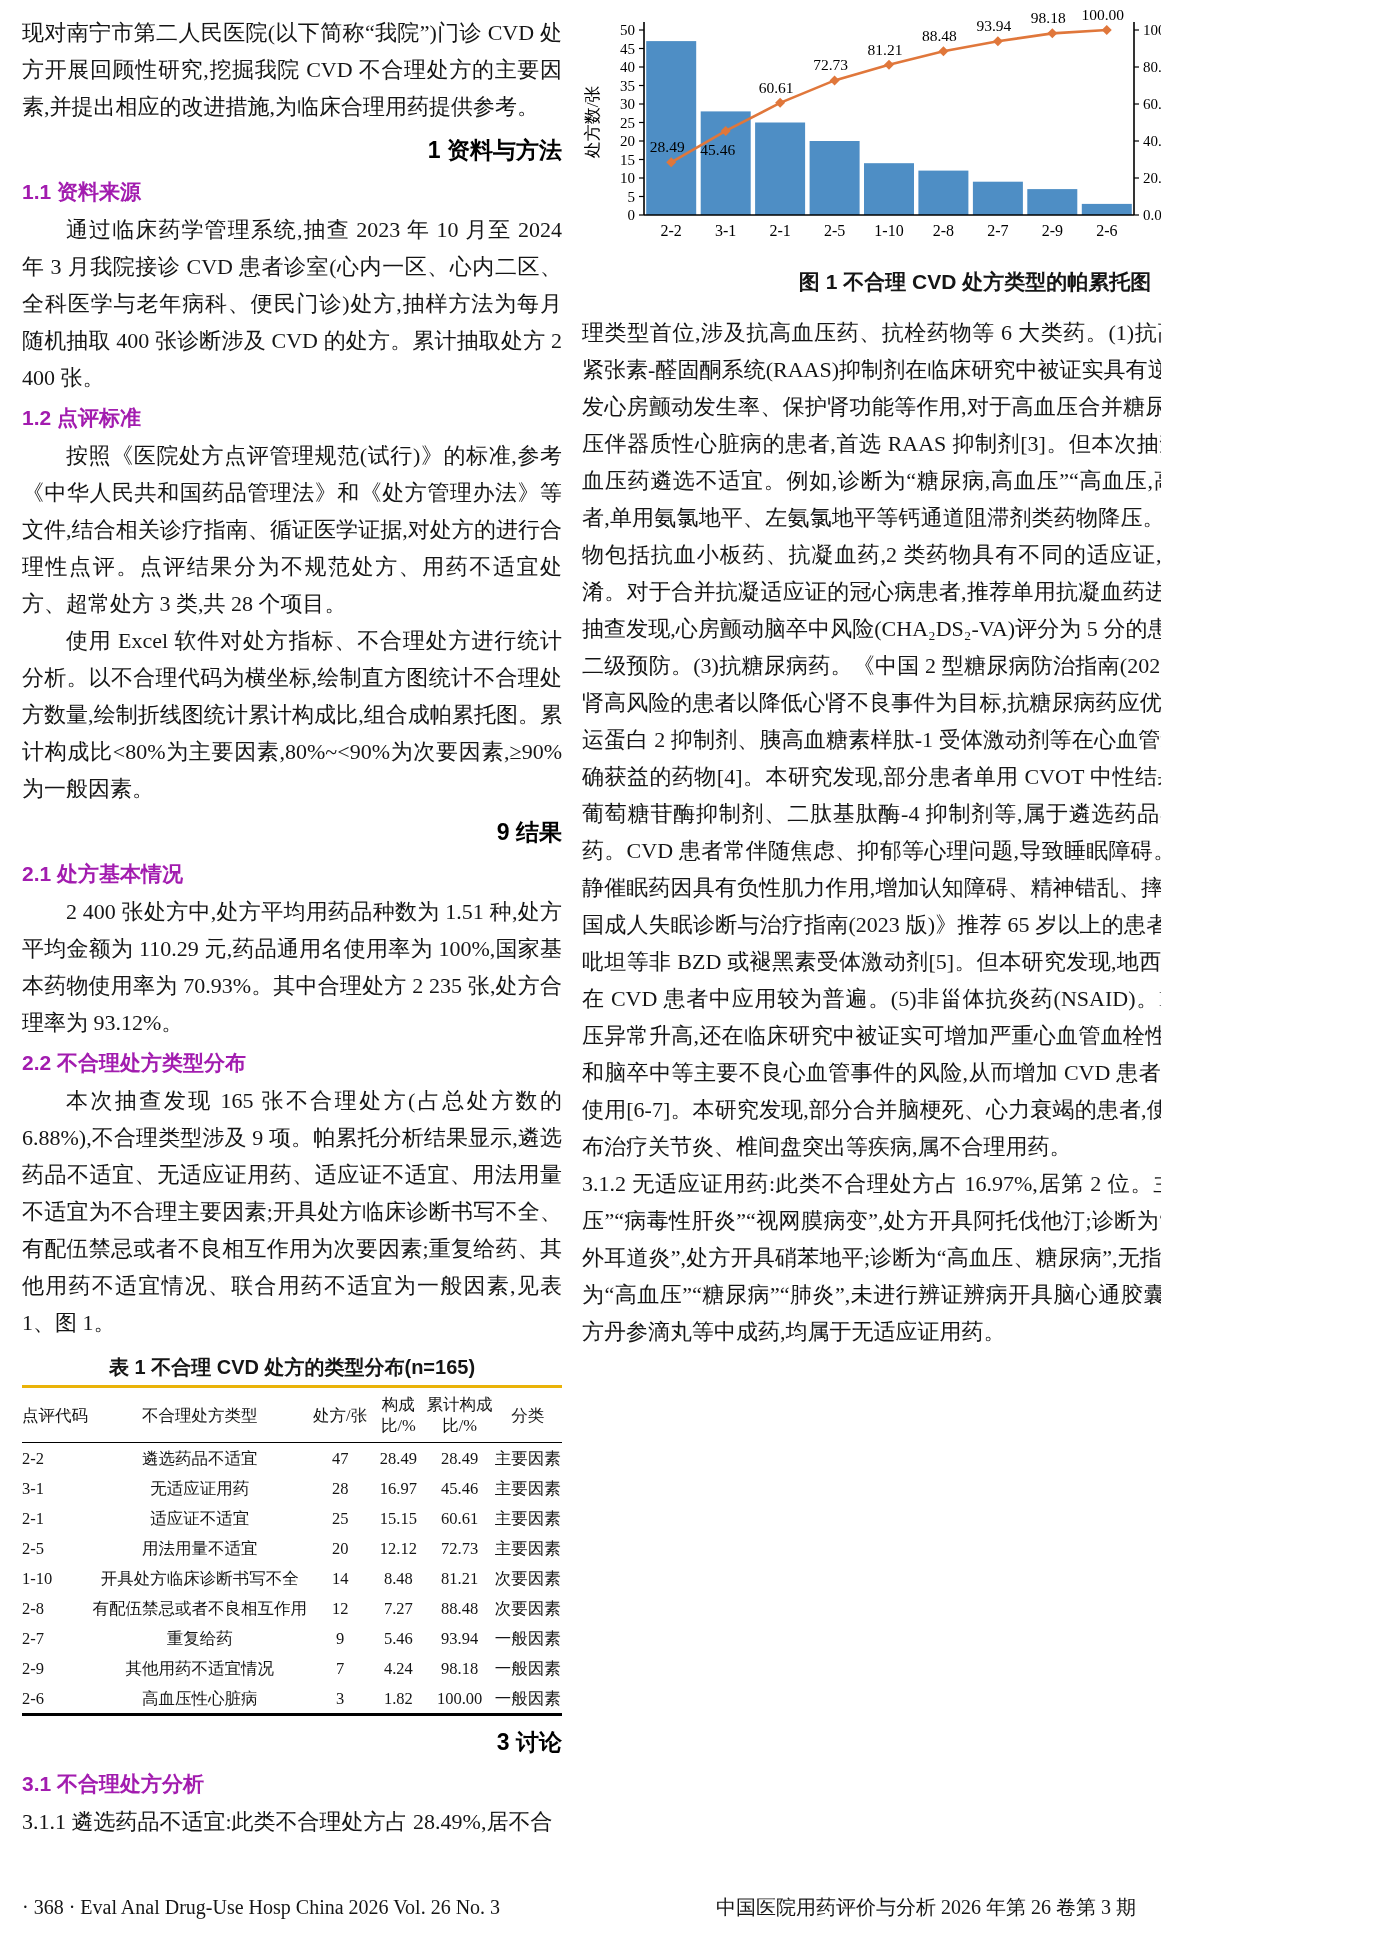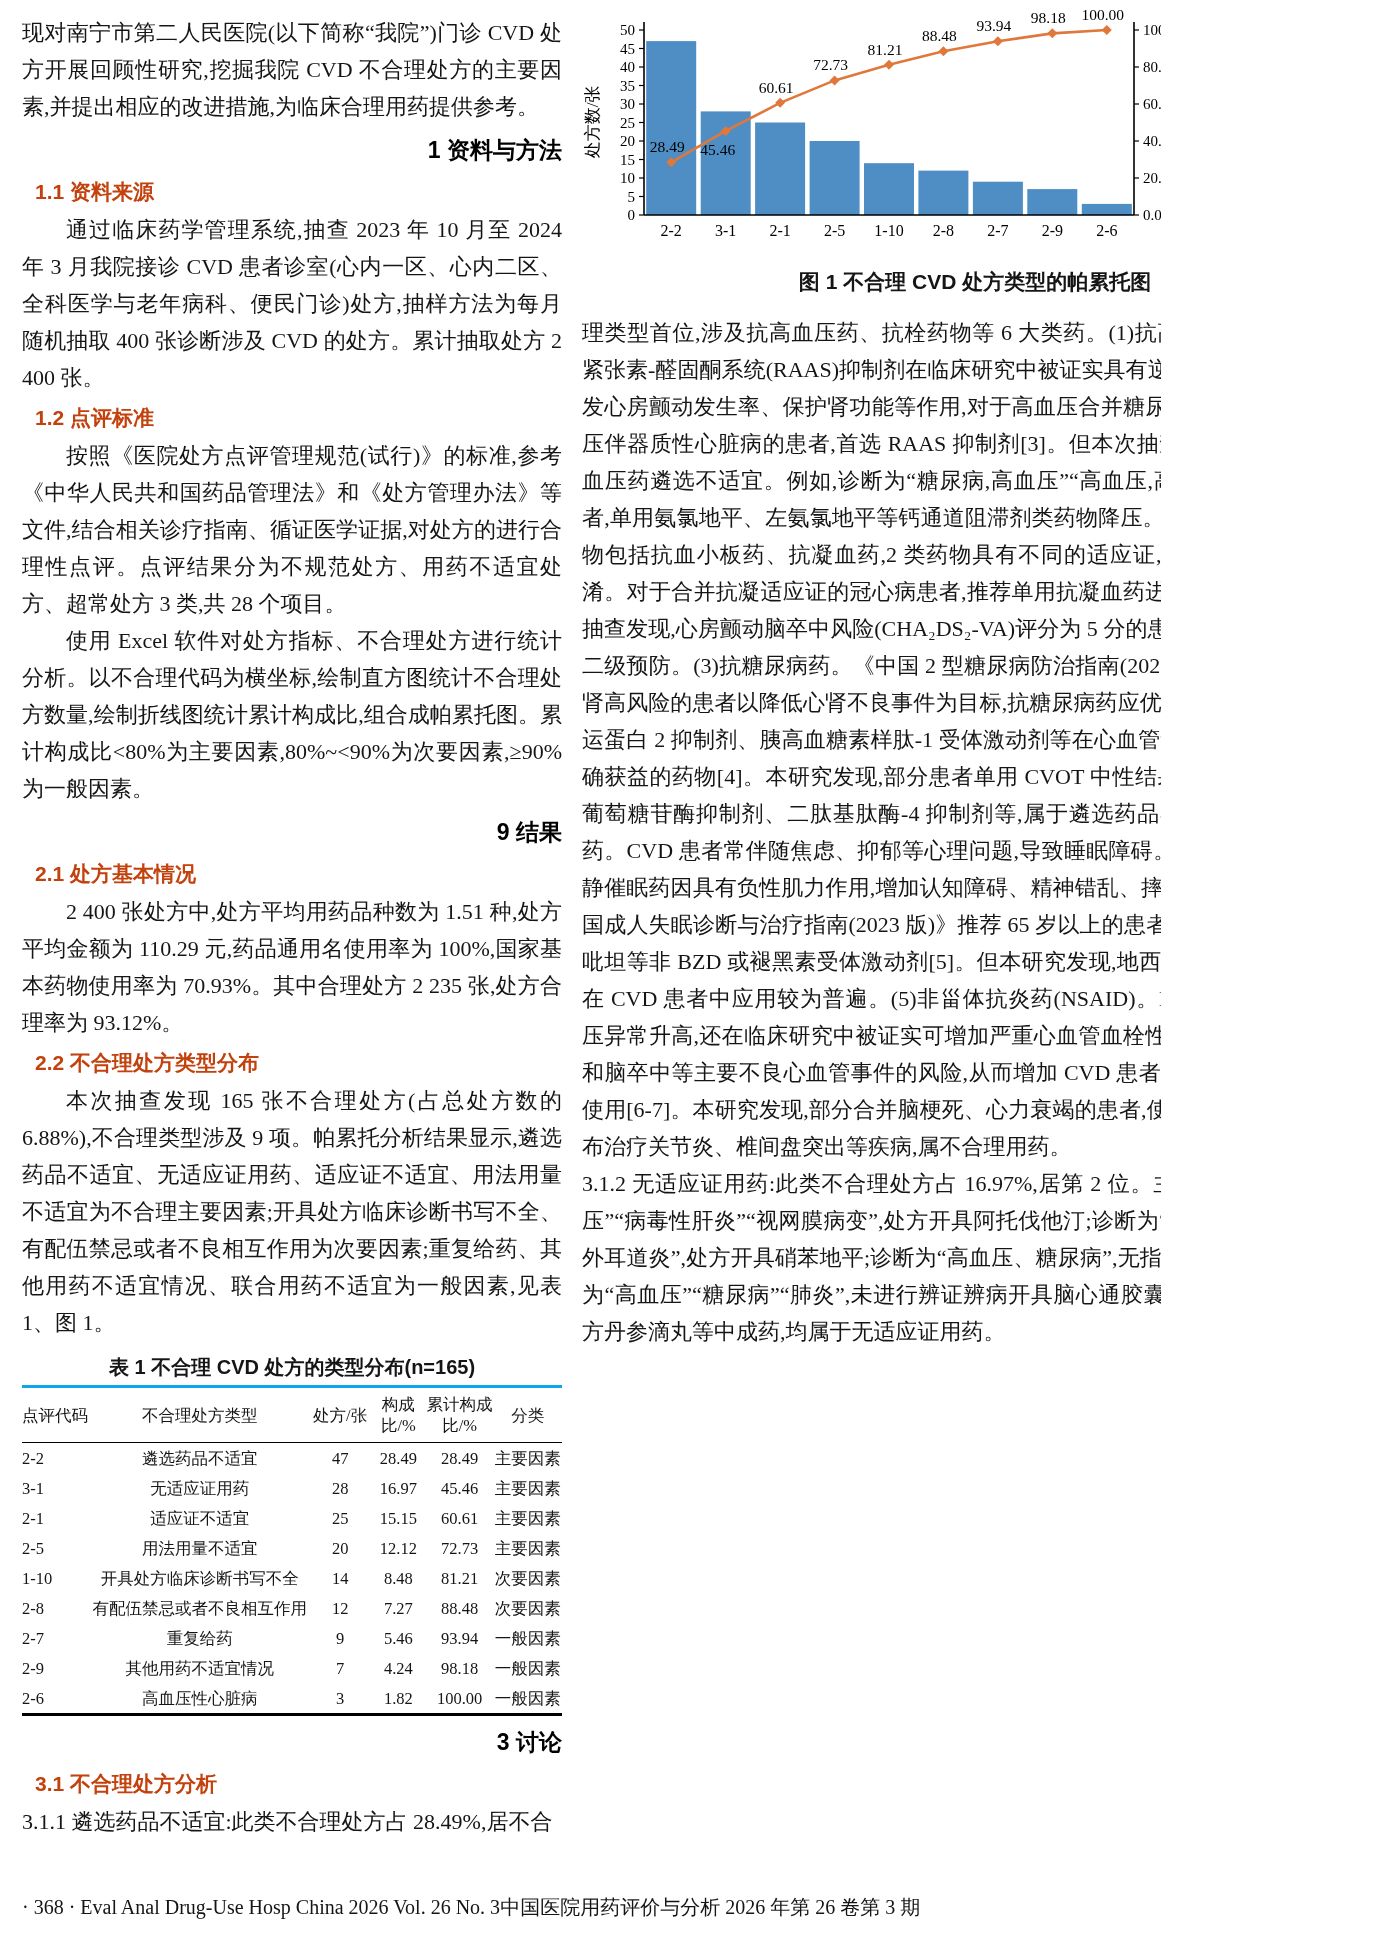--- a/index.html
+++ b/index.html
@@ -3,36 +3,36 @@
 <meta charset="utf-8">
 <style>
   html,body{margin:0;padding:0;background:#ffffff;}
   .page{position:relative;width:1161px;height:1940px;background:#ffffff;color:#151515;overflow:hidden;}
   .col{position:absolute;top:14px;}
   .col.left{left:22px;width:540px;}
   .col.right{left:582px;width:786px;top:10px;}
   p.body{margin:0;font:22px/37px "Liberation Serif","DejaVu Serif",serif;text-align:justify;}
   p.ind{text-indent:2em;}
   h1{font:bold 23px/40px "Liberation Sans","DejaVu Sans",sans-serif;margin:5px 0 3px;color:#000;text-align:right;}
-  h2{font:bold 21px/37px "Liberation Sans","DejaVu Sans",sans-serif;margin:3px 13px 1px;color:#c2410c;}
+  h2{font:bold 21px/37px "Liberation Sans","DejaVu Sans",sans-serif;margin:3px 0 1px;color:#a21caf;}
   .tbl-caption{font:bold 20px/36px "Liberation Sans","DejaVu Sans",sans-serif;text-align:center;margin-top:8px;}
-  table.dist{border-collapse:collapse;width:540px;border-top:3px solid #0ea5e9;border-bottom:3px solid #000;
+  table.dist{border-collapse:collapse;width:540px;border-top:3px solid #eab308;border-bottom:3px solid #000;
     font:16.5px/21px "Liberation Serif","DejaVu Serif",serif;margin-bottom:6px;}
   table.dist th{font-weight:normal;border-bottom:1.5px solid #000;padding:6px 0;vertical-align:middle;text-align:center;}
   table.dist td{padding:4.5px 0;text-align:center;}
   table.dist .c0{width:68px;text-align:left;}
   table.dist .c1{width:218px;}
   table.dist .c2{width:62px;}
   table.dist .c3{width:54px;}
   table.dist .c4{width:68px;}
   table.dist .c5{width:68px;}
   .figure{width:786px;}
   .fig-caption{font:bold 21px/32px "Liberation Sans","DejaVu Sans",sans-serif;text-align:center;margin:4px 0 16px;}
   svg.chart{display:block;font-family:"Liberation Serif","DejaVu Serif",serif;}
-  .footer{position:absolute;left:22px;right:25px;top:1894px;display:flex;
+  .footer{position:absolute;left:22px;right:25px;top:1894px;display:flex;justify-content:space-between;
     font:20px/26px "Liberation Serif","DejaVu Serif",serif;}
 </style>
 </head>
 <body>
 
 <div class="page">
 
   <div class="col left">
     <p class="body">现对南宁市第二人民医院(以下简称“我院”)门诊 CVD 处方开展回顾性研究,挖掘我院 CVD 不合理处方的主要因素,并提出相应的改进措施,为临床合理用药提供参考。</p>
     <h1>1  资料与方法</h1>

